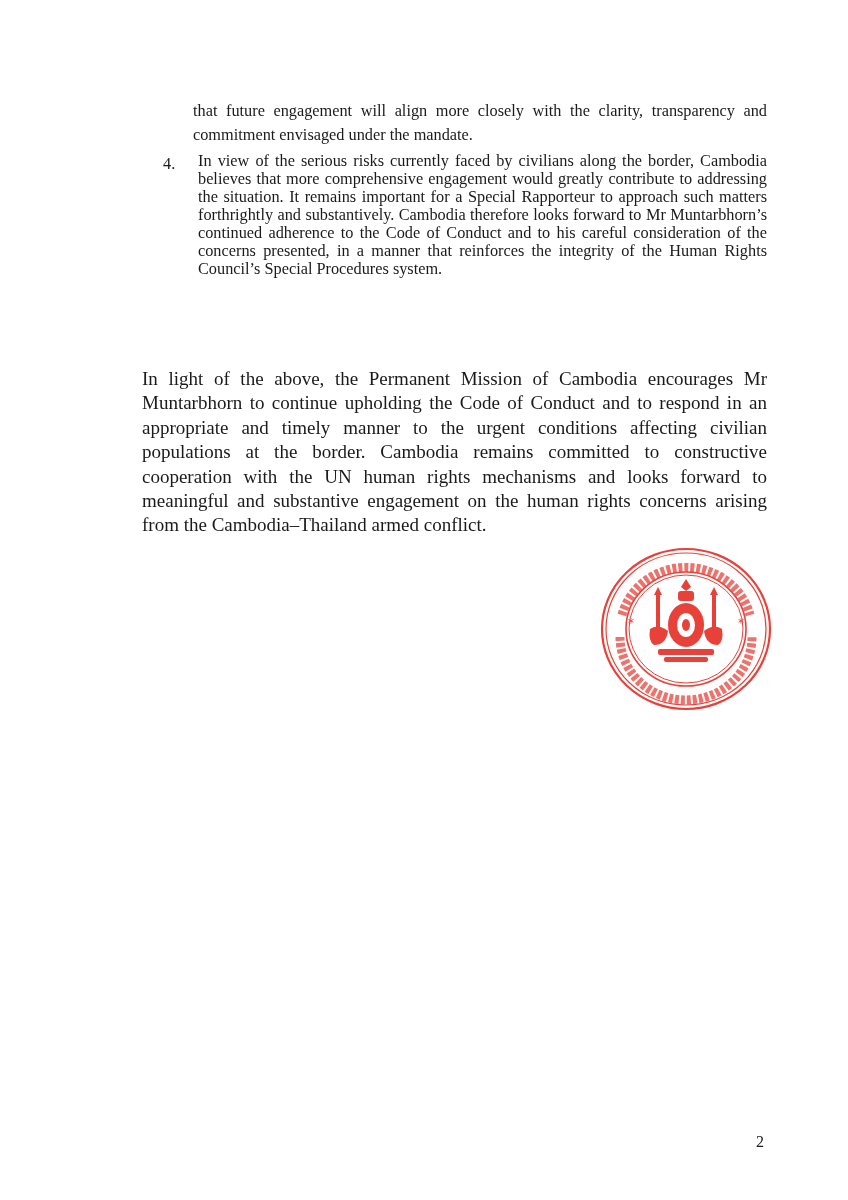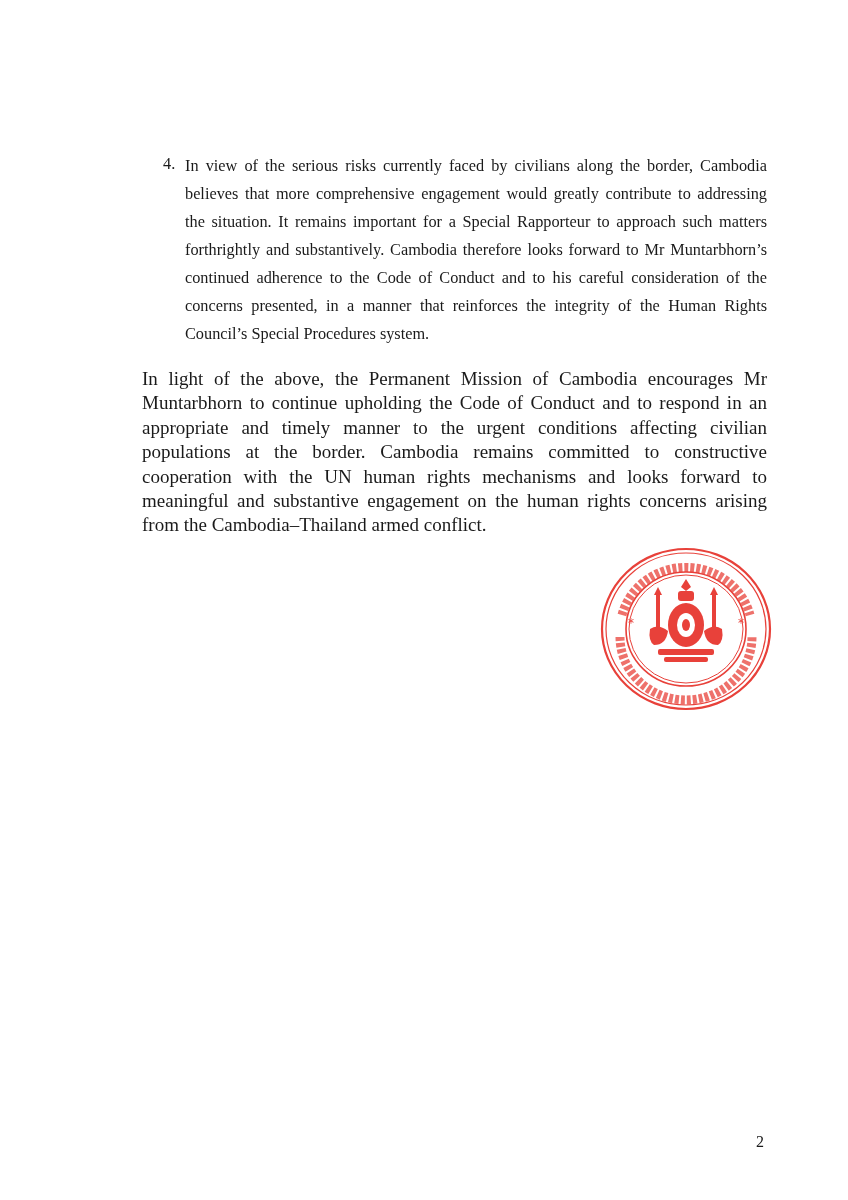--- a/index.html
+++ b/index.html
@@ -13,38 +13,39 @@
       position: absolute; left: 193px; top: 99px; width: 574px;
       font-size: 16.3px; line-height: 24.4px; text-align: justify;
     }
     .numbered {
       position: absolute; left: 163px; top: 152px; width: 604px;
     }
     .numbered .num {
       position: absolute; left: 0; top: 0; font-size: 16.3px; line-height: 24.4px;
     }
     .numbered .text {
-      margin-left: 22px; font-size: 16.3px; line-height: 28px; text-align: justify;
+      margin-left: 35px; font-size: 16.3px; line-height: 18px; text-align: justify;
     }
     .closing {
       position: absolute; left: 142px; top: 367px; width: 625px;
       font-size: 19px; line-height: 24.4px; text-align: justify;
     }
     .seal {
       position: absolute; left: 598px; top: 545px; width: 176px; height: 168px;
     }
     .page-number {
       position: absolute; left: 756px; top: 1133px; font-size: 16px;
     }
   </style>
 </head>
 <body>
 
 <div class="page">
 
+  <p class="item-cont" style="margin:0">that future engagement will align more closely with the clarity, transparency and commitment envisaged under the mandate.</p>
 
   <div class="numbered">
     <span class="num">4.</span>
     <p class="text" style="margin-top:0;margin-bottom:0">In view of the serious risks currently faced by civilians along the border, Cambodia believes that more comprehensive engagement would greatly contribute to addressing the situation. It remains important for a Special Rapporteur to approach such matters forthrightly and substantively. Cambodia therefore looks forward to Mr Muntarbhorn’s continued adherence to the Code of Conduct and to his careful consideration of the concerns presented, in a manner that reinforces the integrity of the Human Rights Council’s Special Procedures system.</p>
   </div>
 
   <p class="closing" style="margin:0">In light of the above, the Permanent Mission of Cambodia encourages Mr Muntarbhorn to continue upholding the Code of Conduct and to respond in an appropriate and timely manner to the urgent conditions affecting civilian populations at the border. Cambodia remains committed to constructive cooperation with the UN human rights mechanisms and looks forward to meaningful and substantive engagement on the human rights concerns arising from the Cambodia–Thailand armed conflict.</p>
 
   <div class="seal">
     <svg width="176" height="168" viewBox="0 0 176 168">

